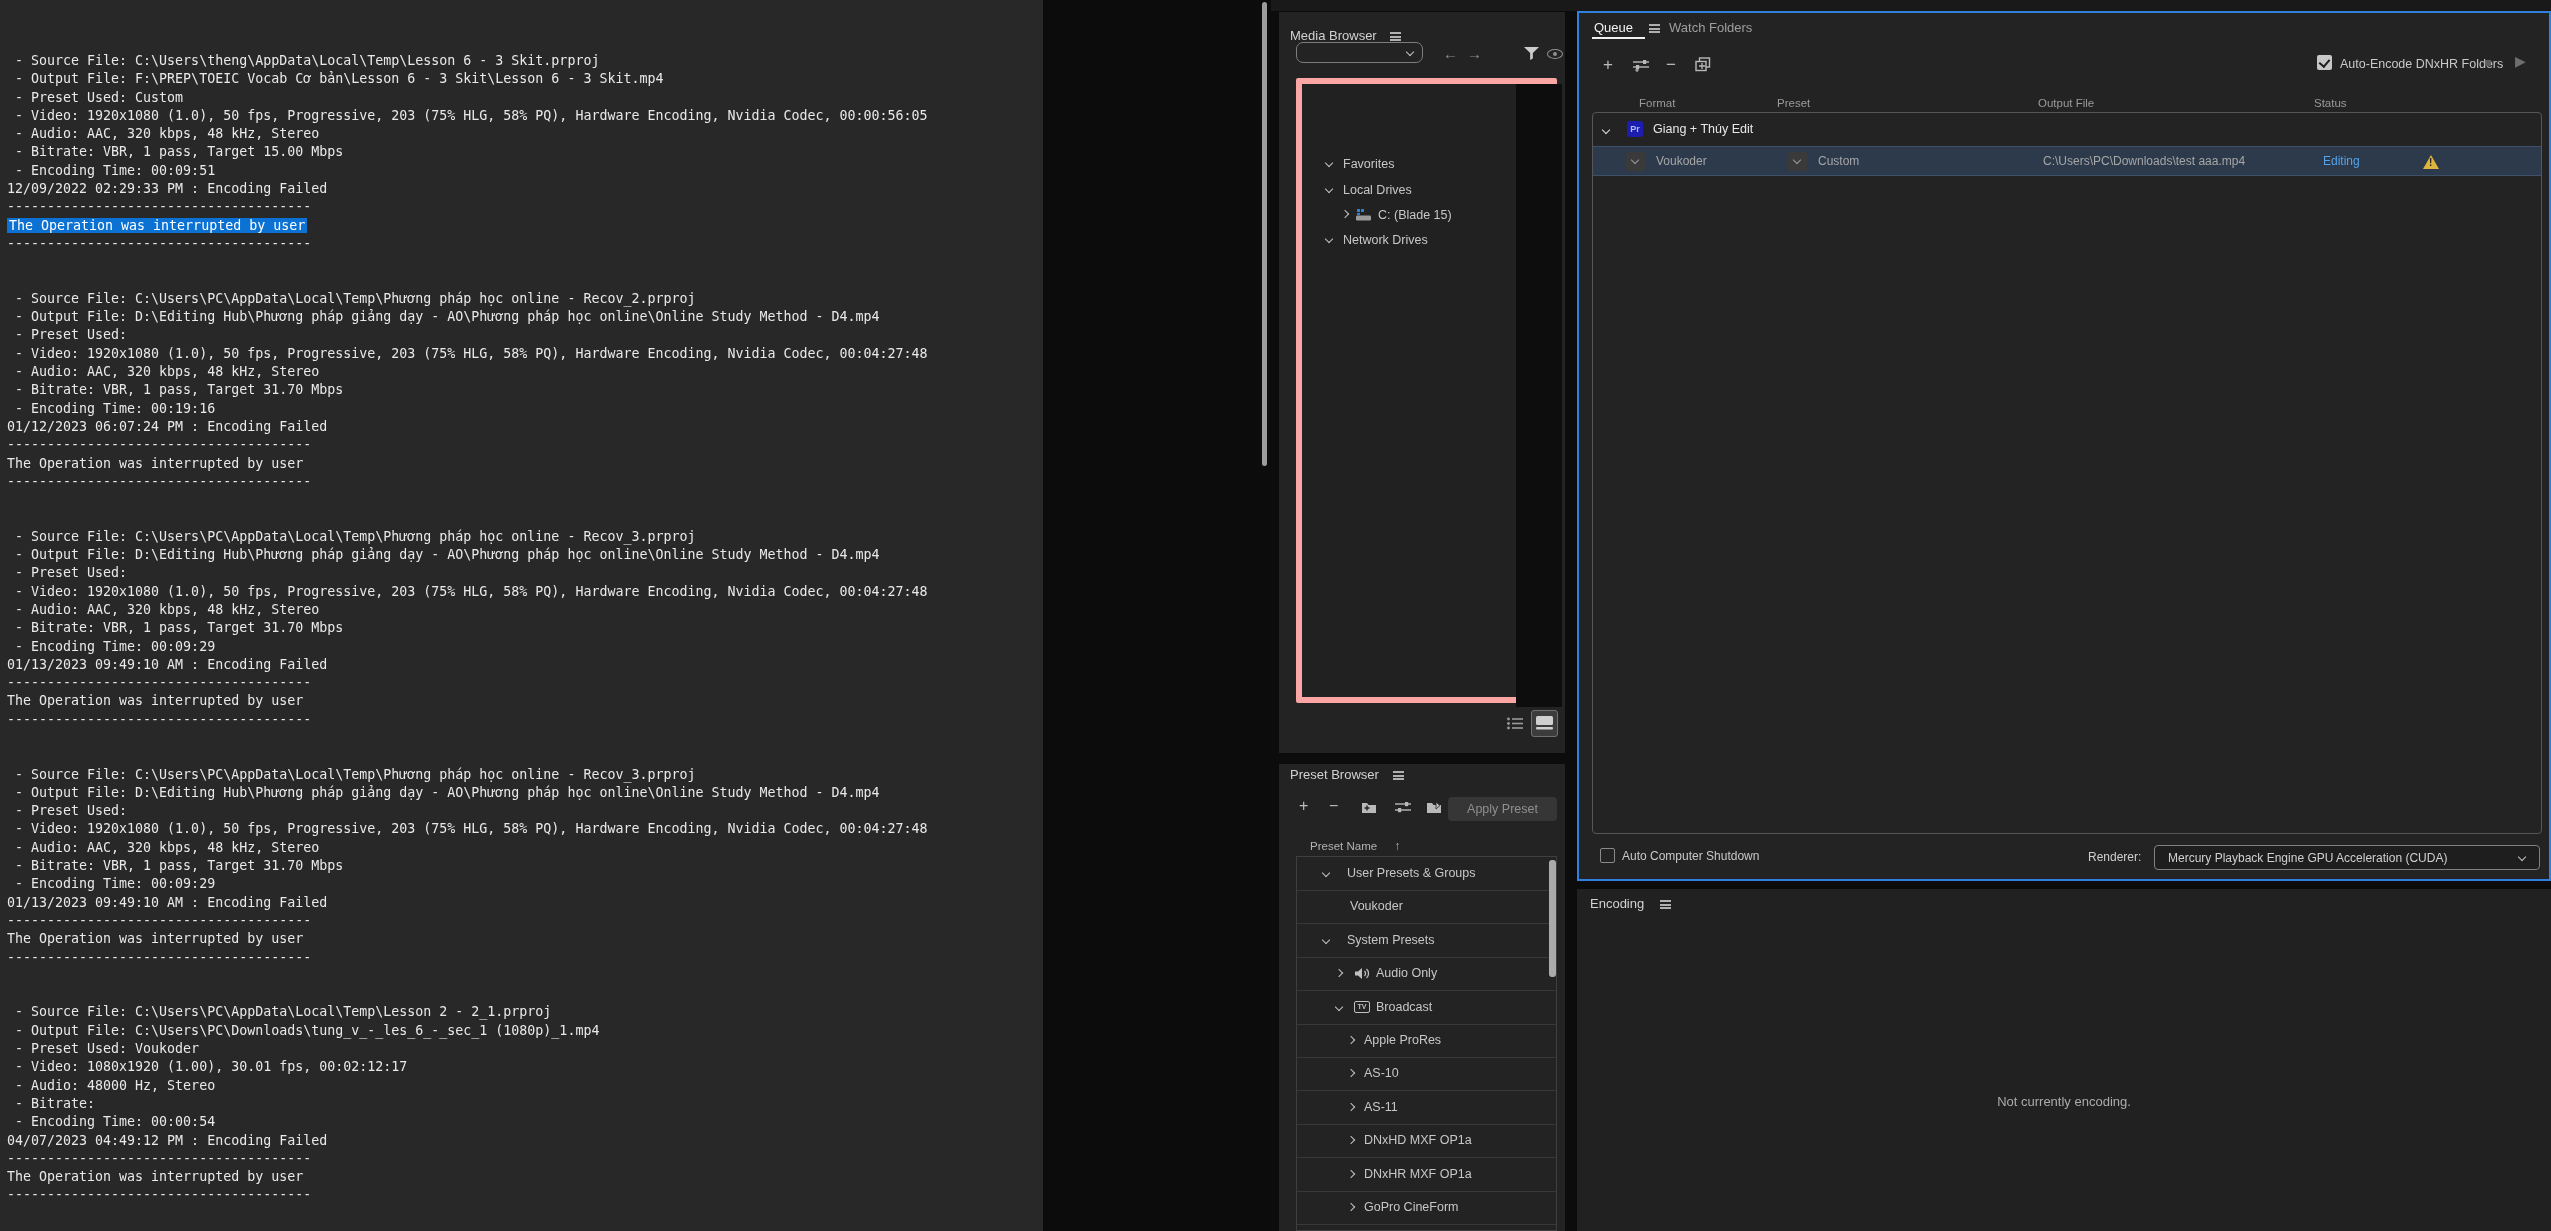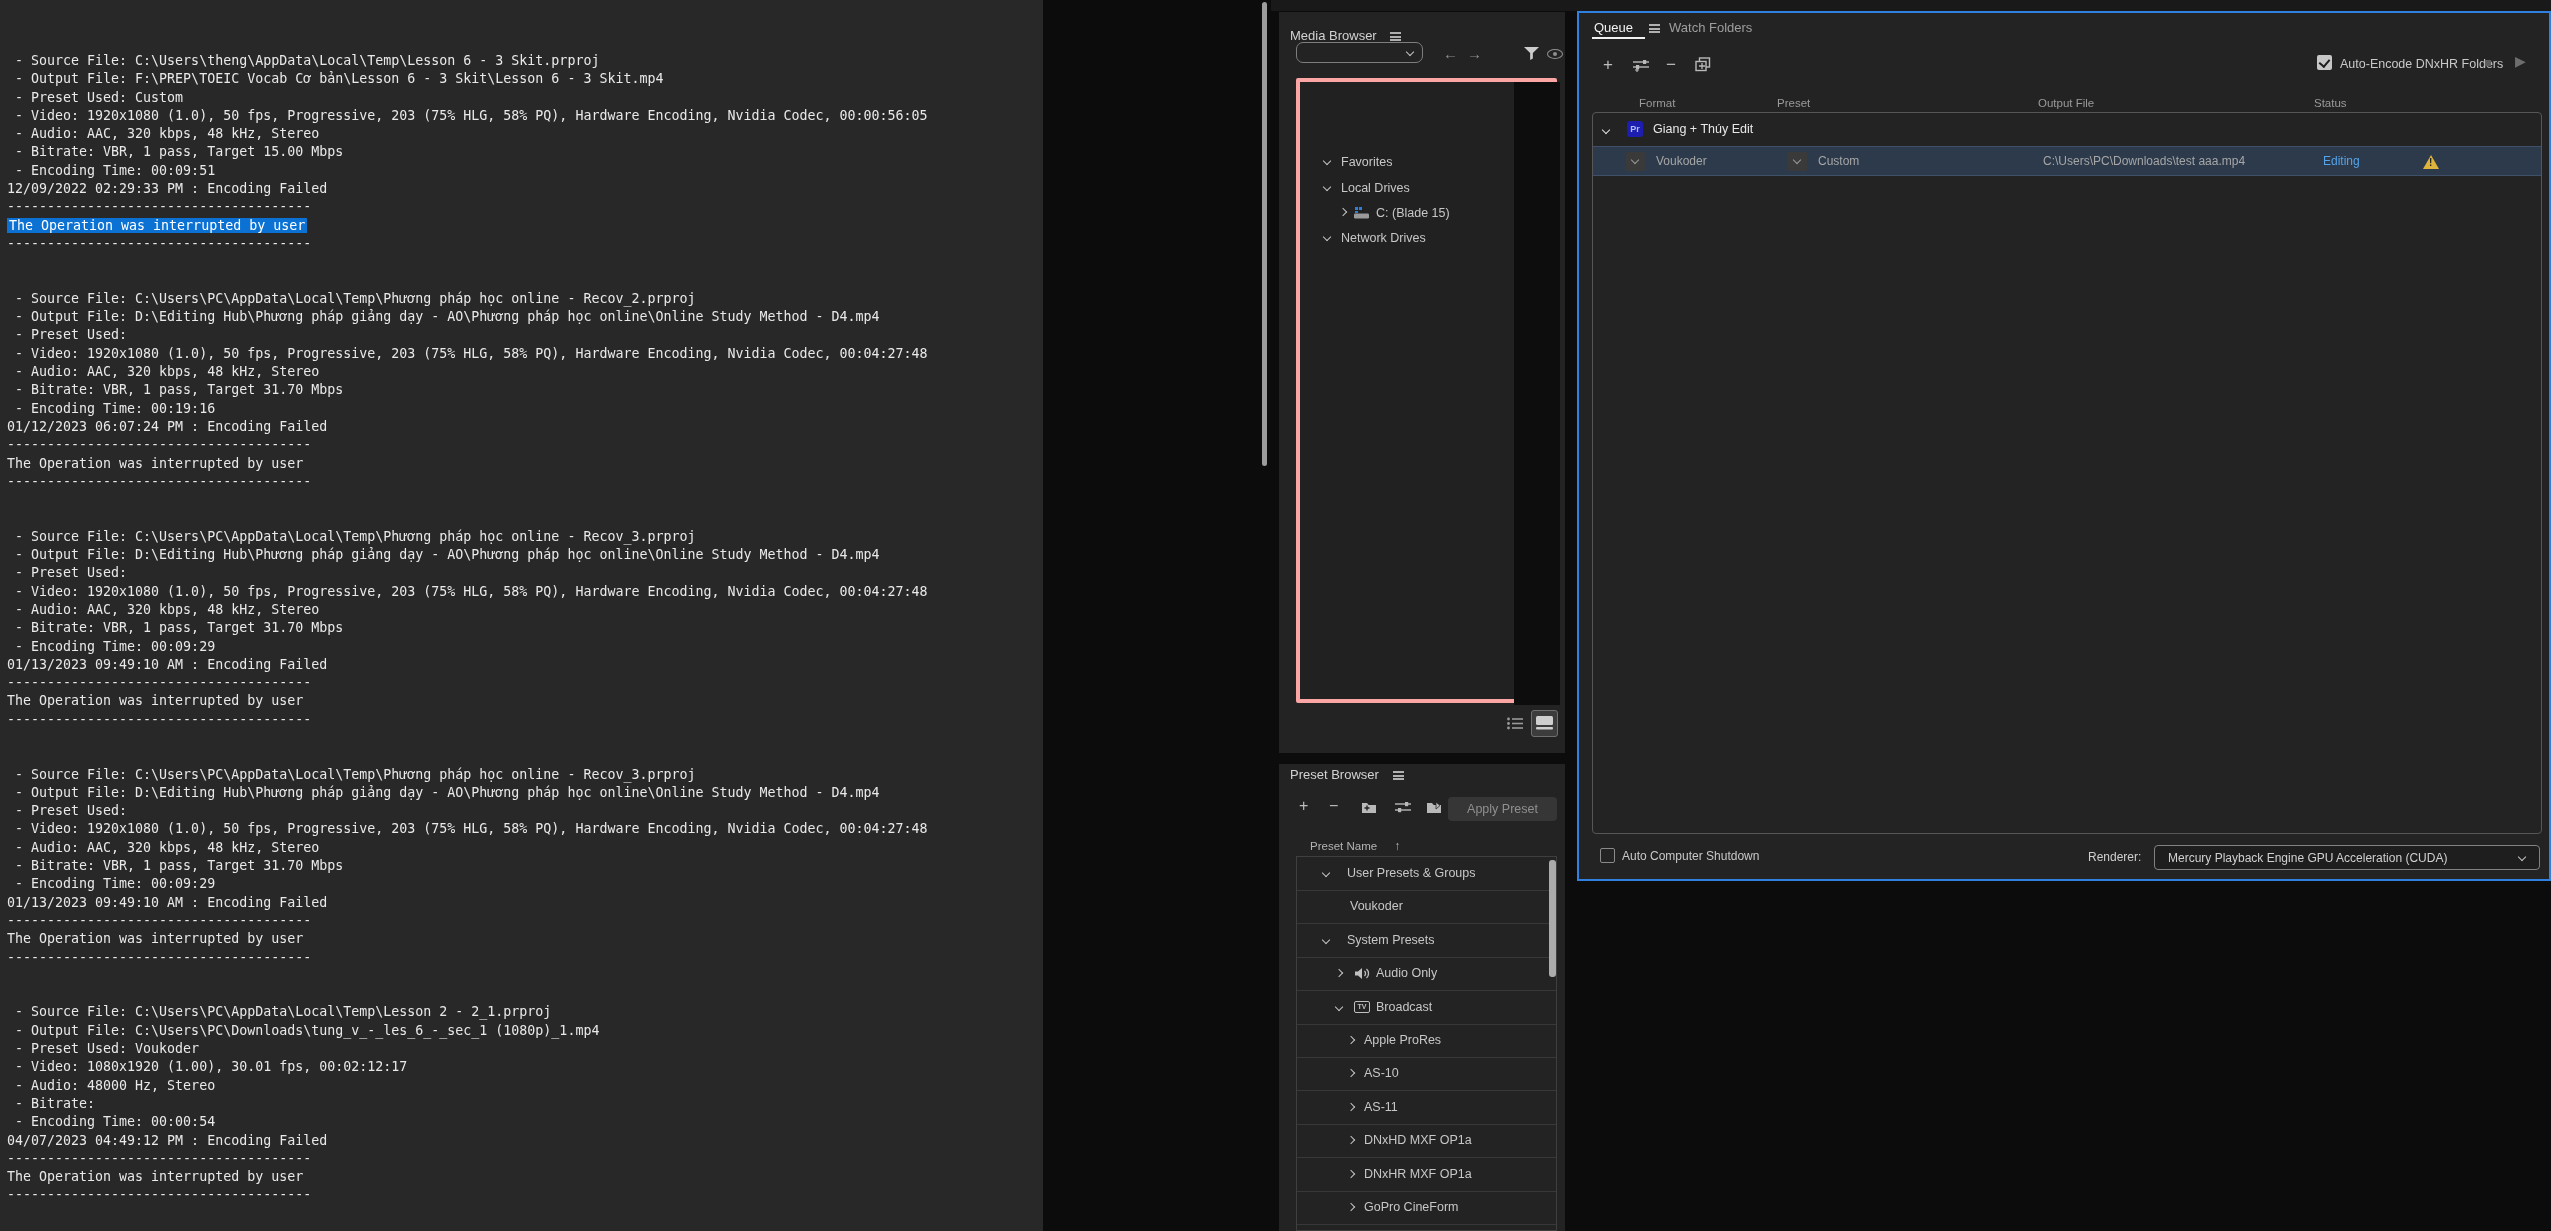--- a/index.html
+++ b/index.html
@@ -32,21 +32,21 @@
 
   
   .mb-combo { position:absolute; left:17px; top:30px; width:127px; height:21px;
               border:1px solid #7d7d7d; border-radius:7px; background:#232323; }
   .mb-combo .chev { position:absolute; right:9px; top:6px; }
   .mb-funnel { position:absolute; width:15px; height:13px; background:#cccccc;
                clip-path:polygon(0 0,100% 0,59% 46%,59% 88%,41% 100%,41% 46%); }
   .eye { position:absolute; width:16px; height:10px; border:1.6px solid #8f8f8f; border-radius:50%; }
   .eye::after { content:""; position:absolute; left:4.5px; top:1.7px; width:4px; height:4px;
                 border-radius:50%; background:#8f8f8f; }
-  .tree-box { position:absolute; border:4px solid #fca5a5; background:#212121; border-radius:2px; }
+  .tree-box { position:absolute; border:6px solid #fca5a5; background:#212121; border-radius:2px; }
   .mb-empty-col { position:absolute; background:#0d0d0d; }
   .tree-row { position:absolute; height:20px; font-size:12.5px; color:#c7c7c7; line-height:20px; }
   .tree-row .chev { position:absolute; top:6px; }
   .tree-row .tlabel { position:absolute; top:0; white-space:nowrap; }
   .tree-row .ticon { position:absolute; top:3px; }
   .viewbtn-thumb-box { position:absolute; width:27px; height:27px; background:#3c3c3c;
                        border:1px solid #6f6f6f; border-radius:3px; }
   .icon-list-view { display:inline-block; }
 
   
@@ -339,14 +339,21 @@
 
     <span class="checkbox unchecked" style="left:21px; top:835px;"></span>
     <div class="q-label" style="left:43px; top:836px;">Auto Computer Shutdown</div>
     <div class="q-label" style="left:509px; top:837px; color:#cfcfcf;">Renderer:</div>
     <div class="renderer-select">
       <span class="rs-text">Mercury Playback Engine GPU Acceleration (CUDA)</span>
       <span class="chev down"></span>
     </div>
   </div>
 
+  <div class="encoding-panel">
+    <div class="panel-title" style="left:13px; top:7px;">
+      <span>Encoding</span>
+      <span class="hamb" style="margin-left:12px;"></span>
+    </div>
+    <div class="enc-status">Not currently encoding.</div>
+  </div>
 
 </div>
 
 </body></html>

